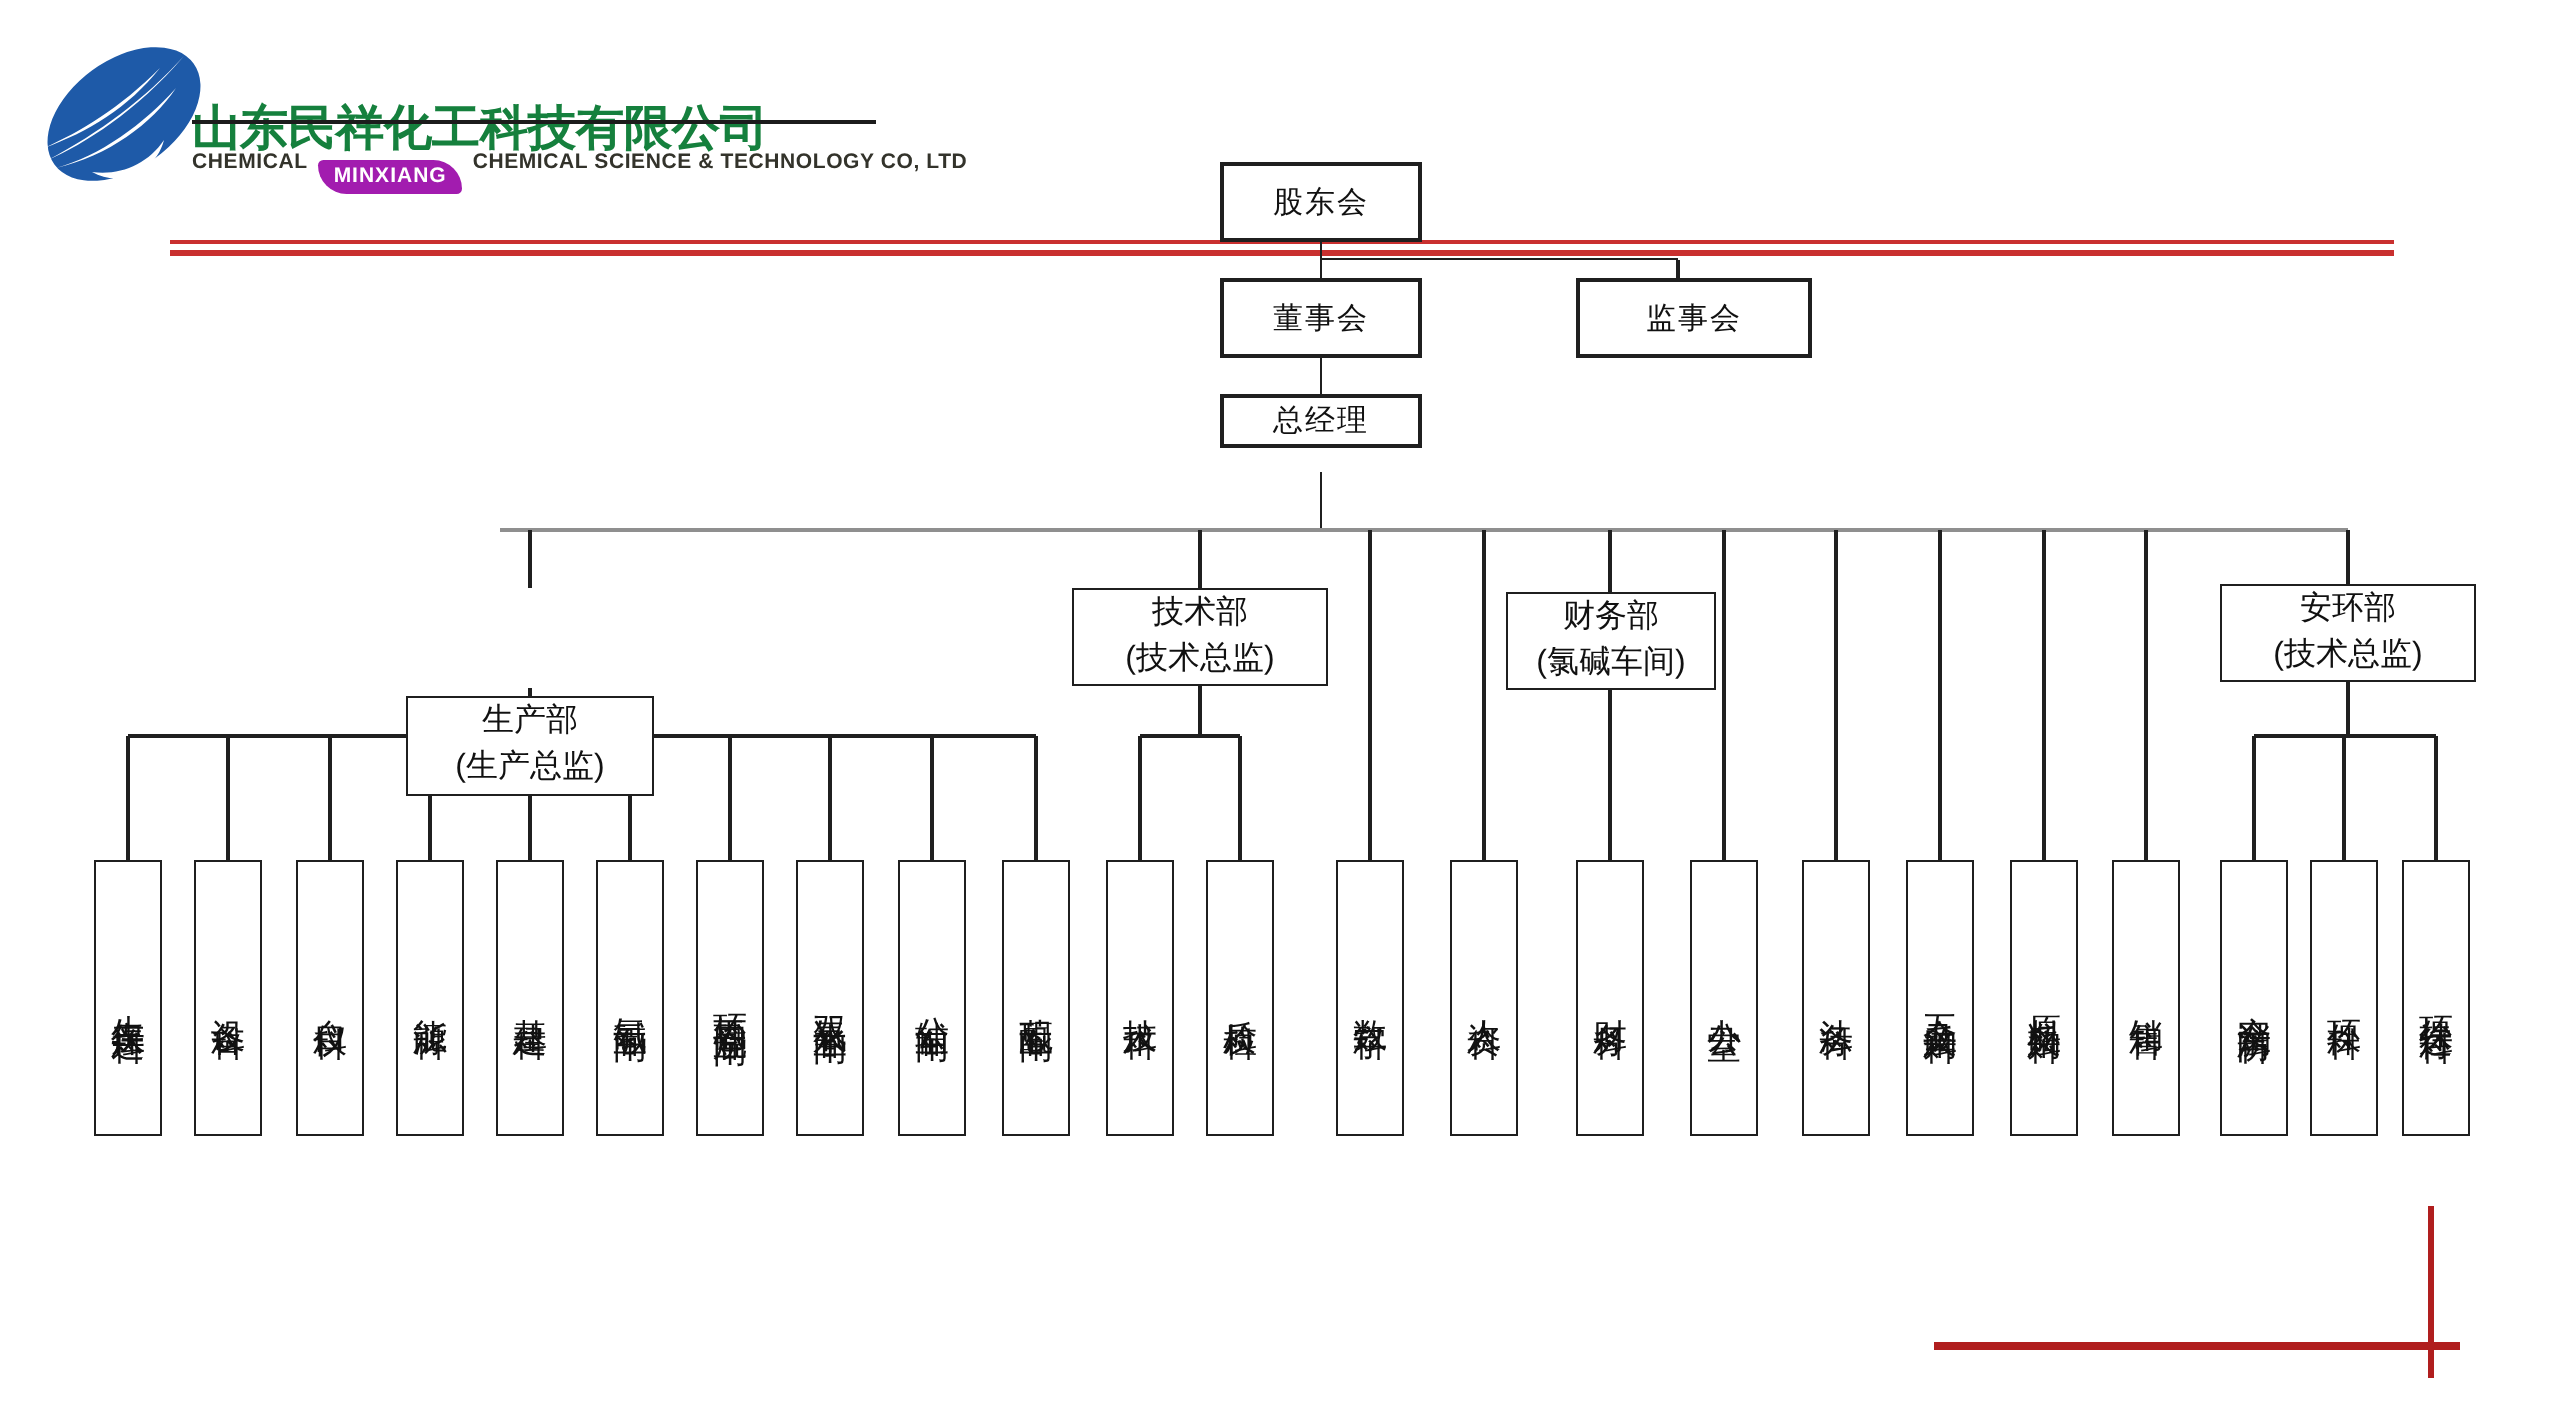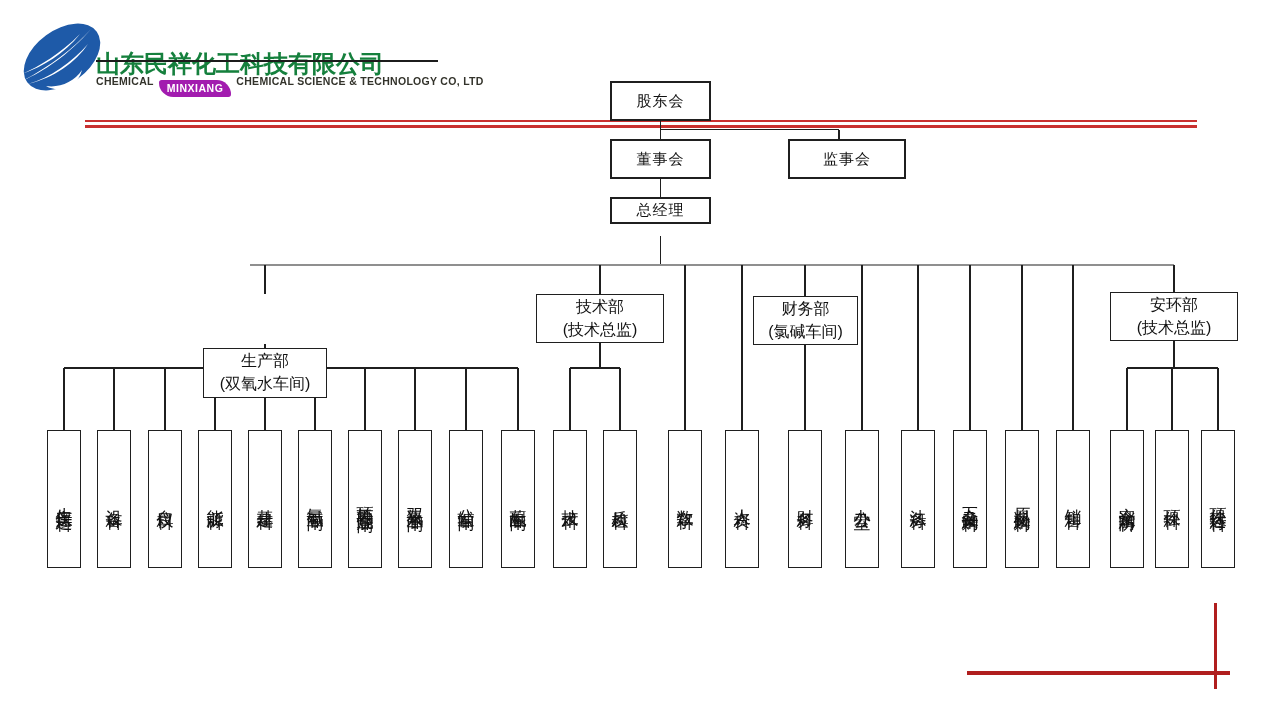--- a/index.html
+++ b/index.html
@@ -115,21 +115,21 @@
         <span>董事会</span>
       </div>
       <div class="obox top-box" style="left: 788px; top: 139px; width: 118px; height: 40px;">
         <span>监事会</span>
       </div>
       <div class="obox top-box" style="left: 610px; top: 197px; width: 101px; height: 27px;">
         <span>总经理</span>
       </div>
       <div class="obox dept-box" style="left: 203px; top: 310px; width: 124px; height: 50px; margin-top: 38px;">
         <span>生产部</span>
-        <span>(双氧水车间)</span>
+        <span>(生产总监)</span>
       </div>
       <div class="obox dept-box" style="left: 536px; top: 294px; width: 128px; height: 49px; justify-content: center;">
         <span>技术部</span>
         <span>(技术总监)</span>
       </div>
       <div class="obox dept-box" style="left: 753px; top: 296px; width: 105px; height: 49px;">
         <span>财务部</span>
         <span>(氯碱车间)</span>
       </div>
       <div class="obox dept-box" style="left: 1110px; top: 292px; width: 128px; height: 49px;">

